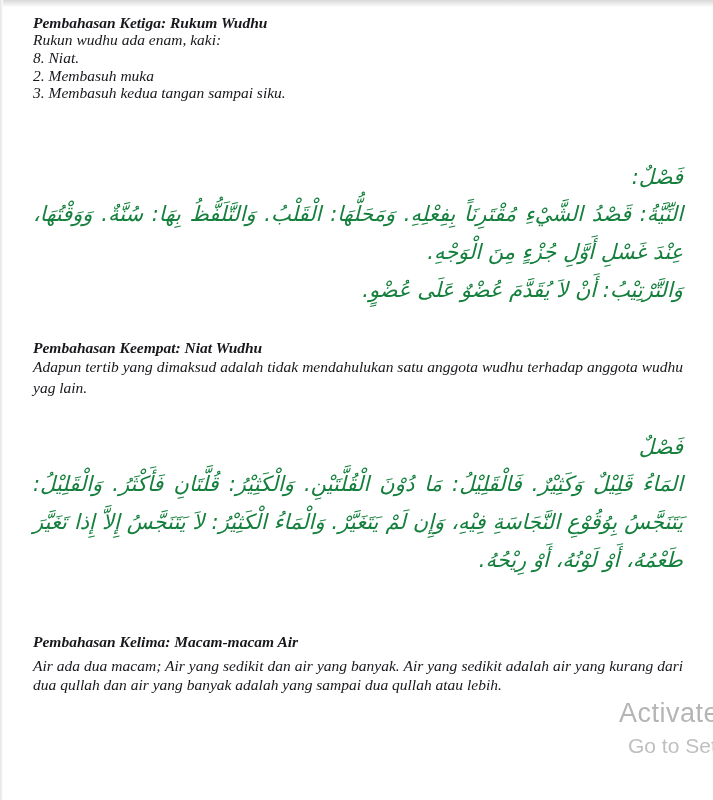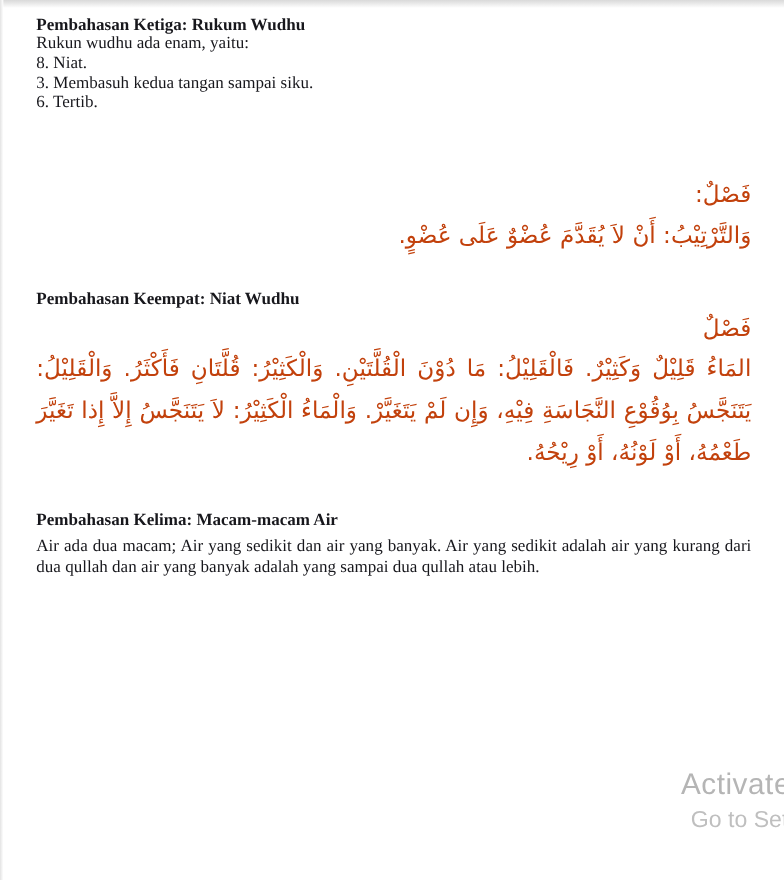--- a/index.html
+++ b/index.html
@@ -42,20 +42,21 @@
   .watermark .wm-line2 {
     font-size: 21px; line-height: 23px;
     margin-top: 6px; margin-left: 9px;
     color: #bfbfbf;
   }
   .content {
     position: relative;
     z-index: 1;
     padding: 14px 30px 16px 33px;
     font-size: 15.5px;
+    font-style: italic;
   }
   .sec-heading {
     font-weight: bold;
     font-size: 15.5px;
     line-height: 17px;
     margin: 0;
   }
   .intro-line { line-height: 18px; }
   .list-line { line-height: 17.6px; }
   .para {
@@ -65,68 +66,70 @@
   }
   .para-tight {
     text-align: justify;
     line-height: 19.5px;
     margin: 0;
   }
   .arabic {
     direction: rtl;
     font-family: "DejaVu Sans", sans-serif;
     font-size: 21px;
-    color: #c2410c;
+    color: #15803d;
   }
   .arabic-fasl {
     text-align: right;
     line-height: 36px;
     margin: 0;
   }
   .arabic-para {
     text-align: justify;
     line-height: 38px;
     margin: 0;
   }
   .arabic-line {
     text-align: right;
     line-height: 38px;
     margin: 0;
   }
   .mt-arabic1 { margin-top: 57px; }
   .mt-head2  { margin-top: 30px; }
   .mt-para2  { margin-top: 5px; }
-  .mt-arabic2 { }
-  .mt-head3  { margin-top: 34px; }
+  .mt-arabic2 { margin-top: 30px; }
+  .mt-head3  { margin-top: 54px; }
   .mt-para3  { margin-top: 6px; }
 </style>
 </head>
 <body>
 
 <div class="page">
   <div class="edge-top"></div>
   <div class="edge-left"></div>
 
   <div class="watermark">
     <div class="wm-line1">Activate</div>
     <div class="wm-line2">Go to Settin</div>
   </div>
 
   <div class="content">
 
     <div class="sec-heading">Pembahasan Ketiga: Rukum Wudhu</div>
-    <div class="intro-line">Rukun wudhu ada enam, yaitu:</div>
+    <div class="intro-line">Rukun wudhu ada enam, kaki:</div>
     <div class="list-line">8. Niat.</div>
+    <div class="list-line">2. Membasuh muka</div>
     <div class="list-line">3. Membasuh kedua tangan sampai siku.</div>
-    <div class="list-line">6. Tertib.</div>
 
     <div class="arabic arabic-fasl mt-arabic1">فَصْلٌ:</div>
+    <p class="arabic arabic-para">النِّيَّةُ: قَصْدُ الشَّيْءِ مُقْتَرِنَاً بِفِعْلِهِ. وَمَحَلُّهَا: الْقَلْبُ. وَالتَّلَفُّظُ بِهَا: سُنَّةٌ. وَوَقْتُهَا، عِنْدَ غَسْلِ أَوَّلِ جُزْءٍ مِنَ الْوَجْهِ.</p>
     <p class="arabic arabic-line">وَالتَّرْتِيْبُ: أَنْ لاَ يُقَدَّمَ عُضْوٌ عَلَى عُضْوٍ.</p>
 
     <div class="sec-heading mt-head2">Pembahasan Keempat: Niat Wudhu</div>
+    <p class="para">Adapun tertib yang dimaksud adalah tidak mendahulukan satu anggota wudhu terhadap anggota wudhu yag lain.</p>
 
     <div class="arabic arabic-fasl mt-arabic2">فَصْلٌ</div>
     <p class="arabic arabic-para">المَاءُ قَلِيْلٌ وَكَثِيْرٌ. فَالْقَلِيْلُ: مَا دُوْنَ الْقُلَّتَيْنِ. وَالْكَثِيْرُ: قُلَّتَانِ فَأَكْثَرُ. وَالْقَلِيْلُ: يَتَنَجَّسُ بِوُقُوْعِ النَّجَاسَةِ فِيْهِ، وَإِن لَمْ يَتَغَيَّرْ. وَالْمَاءُ الْكَثِيْرُ: لاَ يَتَنَجَّسُ إِلاَّ إِذا تَغَيَّرَ طَعْمُهُ، أَوْ لَوْنُهُ، أَوْ رِيْحُهُ.</p>
 
     <div class="sec-heading mt-head3">Pembahasan Kelima: Macam-macam Air</div>
     <p class="para-tight mt-para3">Air ada dua macam; Air yang sedikit dan air yang banyak. Air yang sedikit adalah air yang kurang dari dua qullah dan air yang banyak adalah yang sampai dua qullah atau lebih.</p>
 
   </div>
 </div>
 

